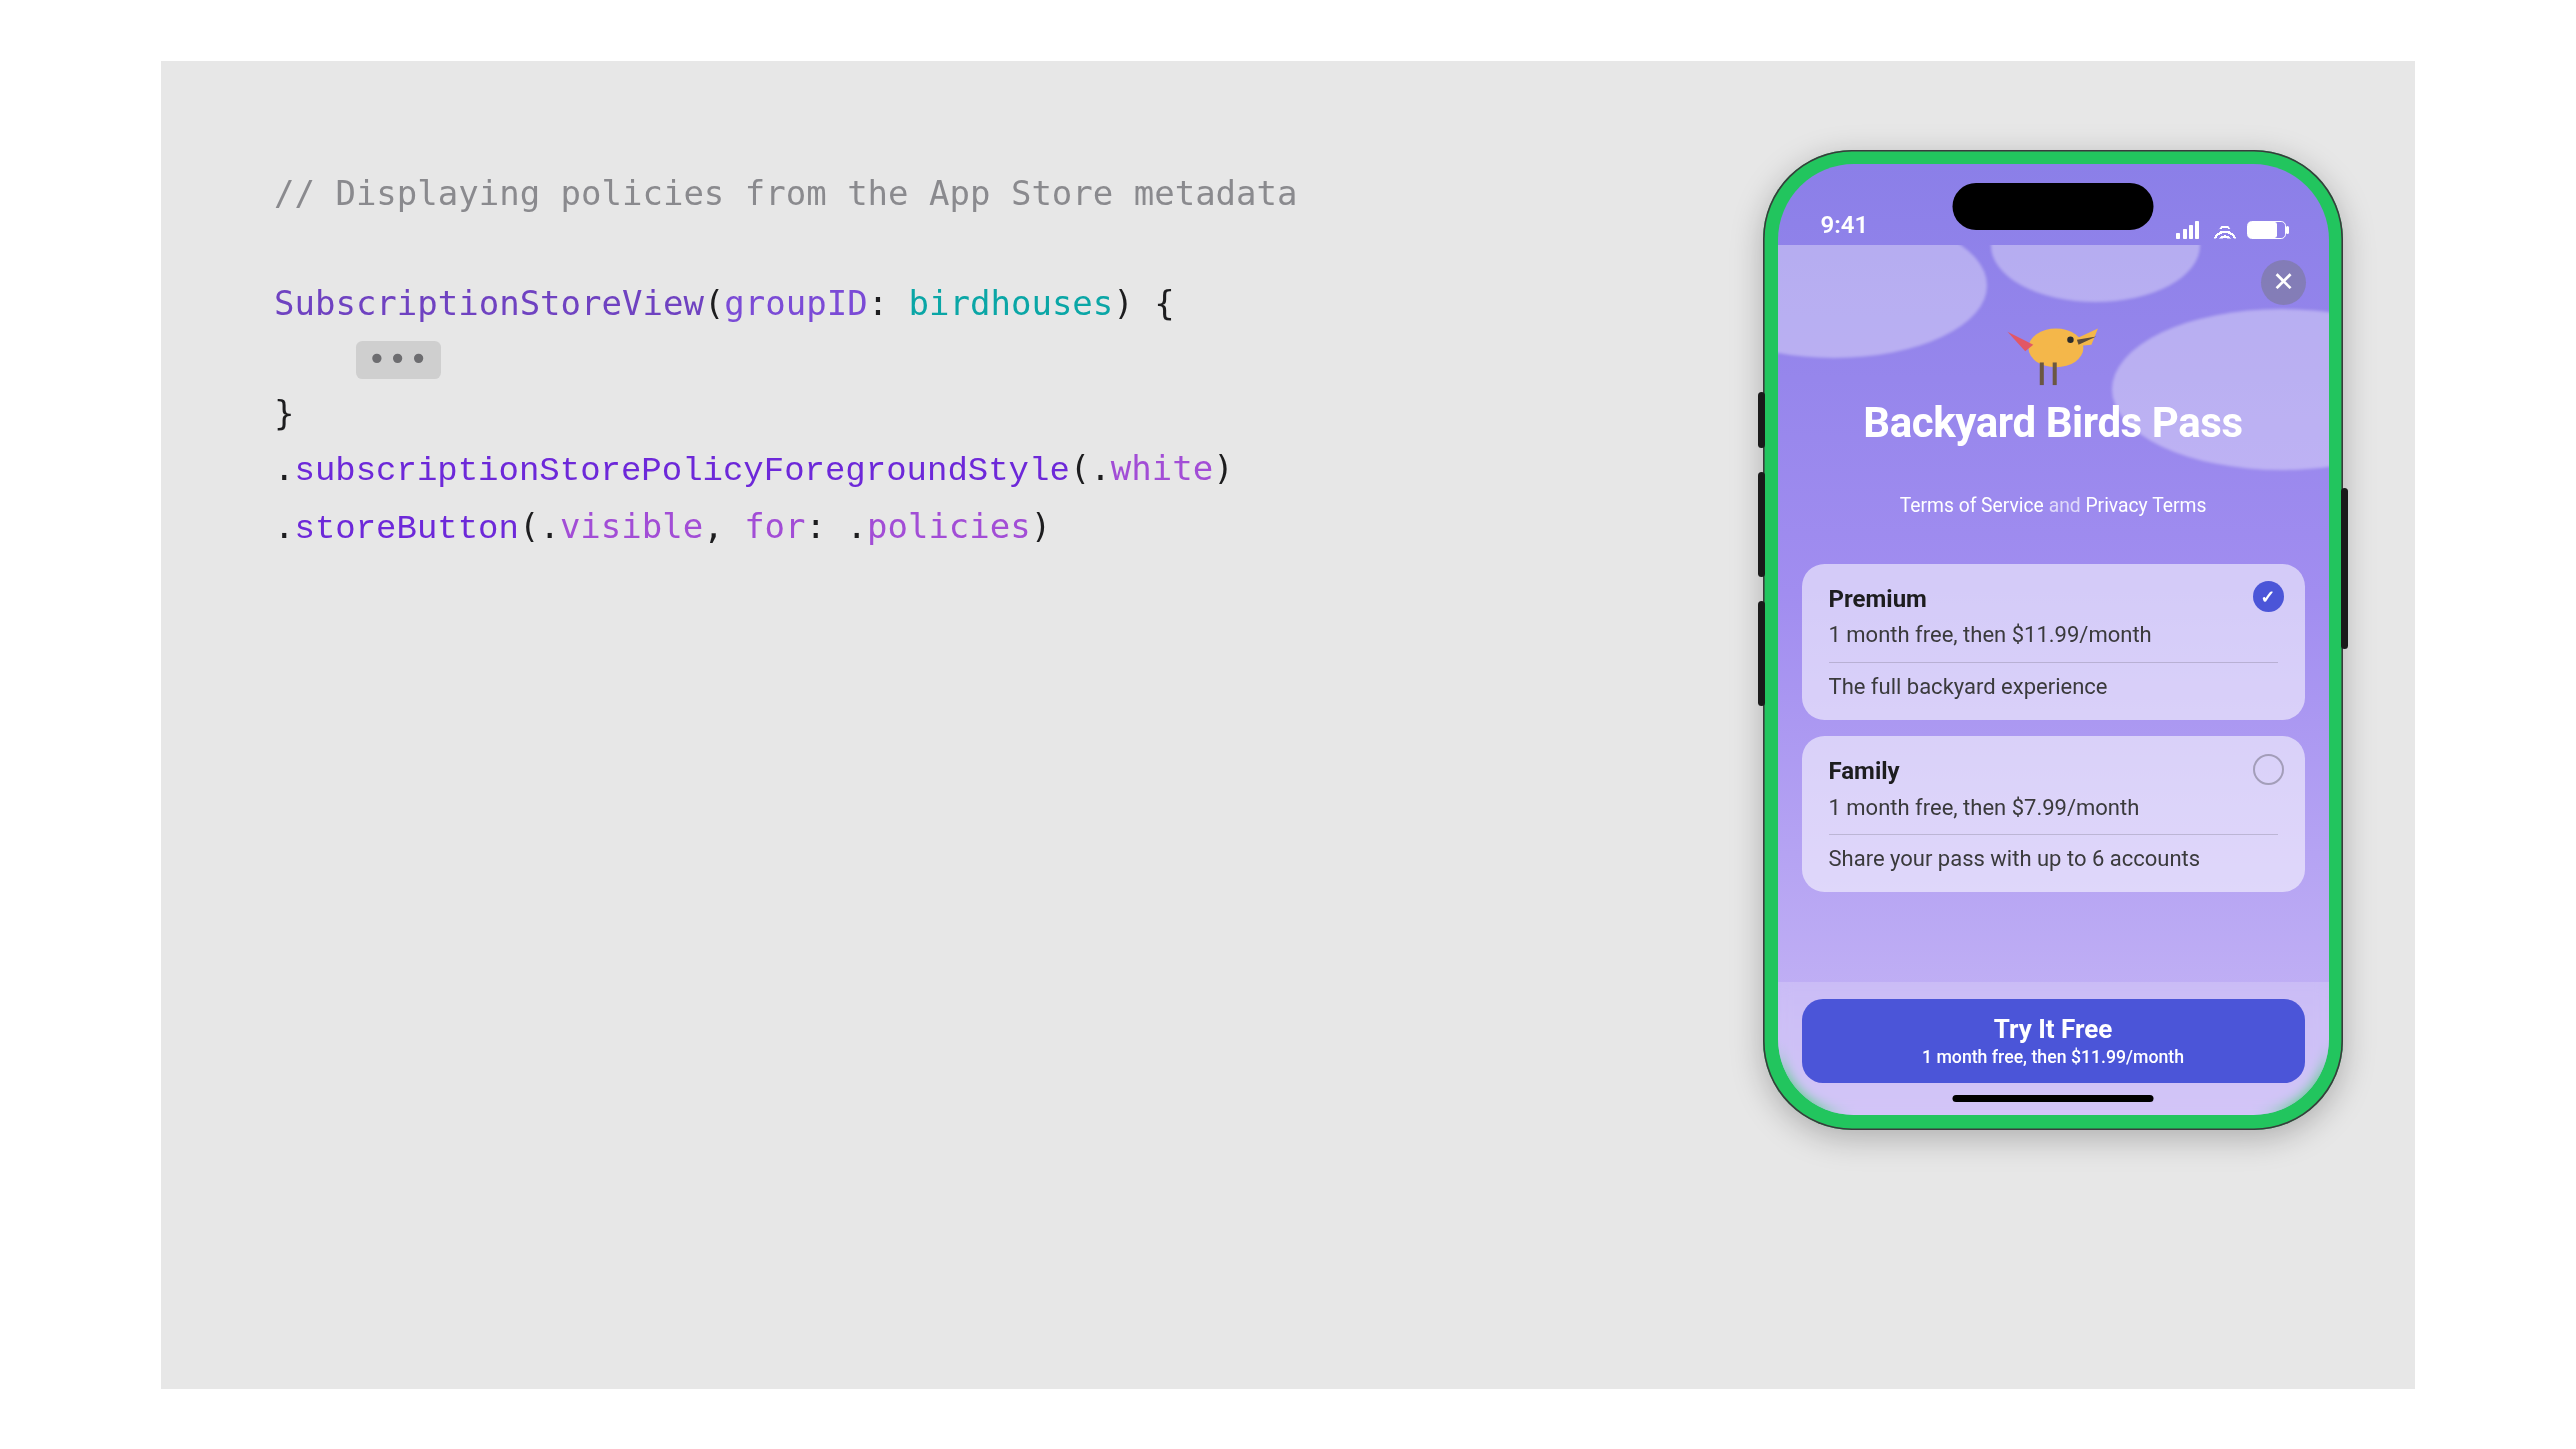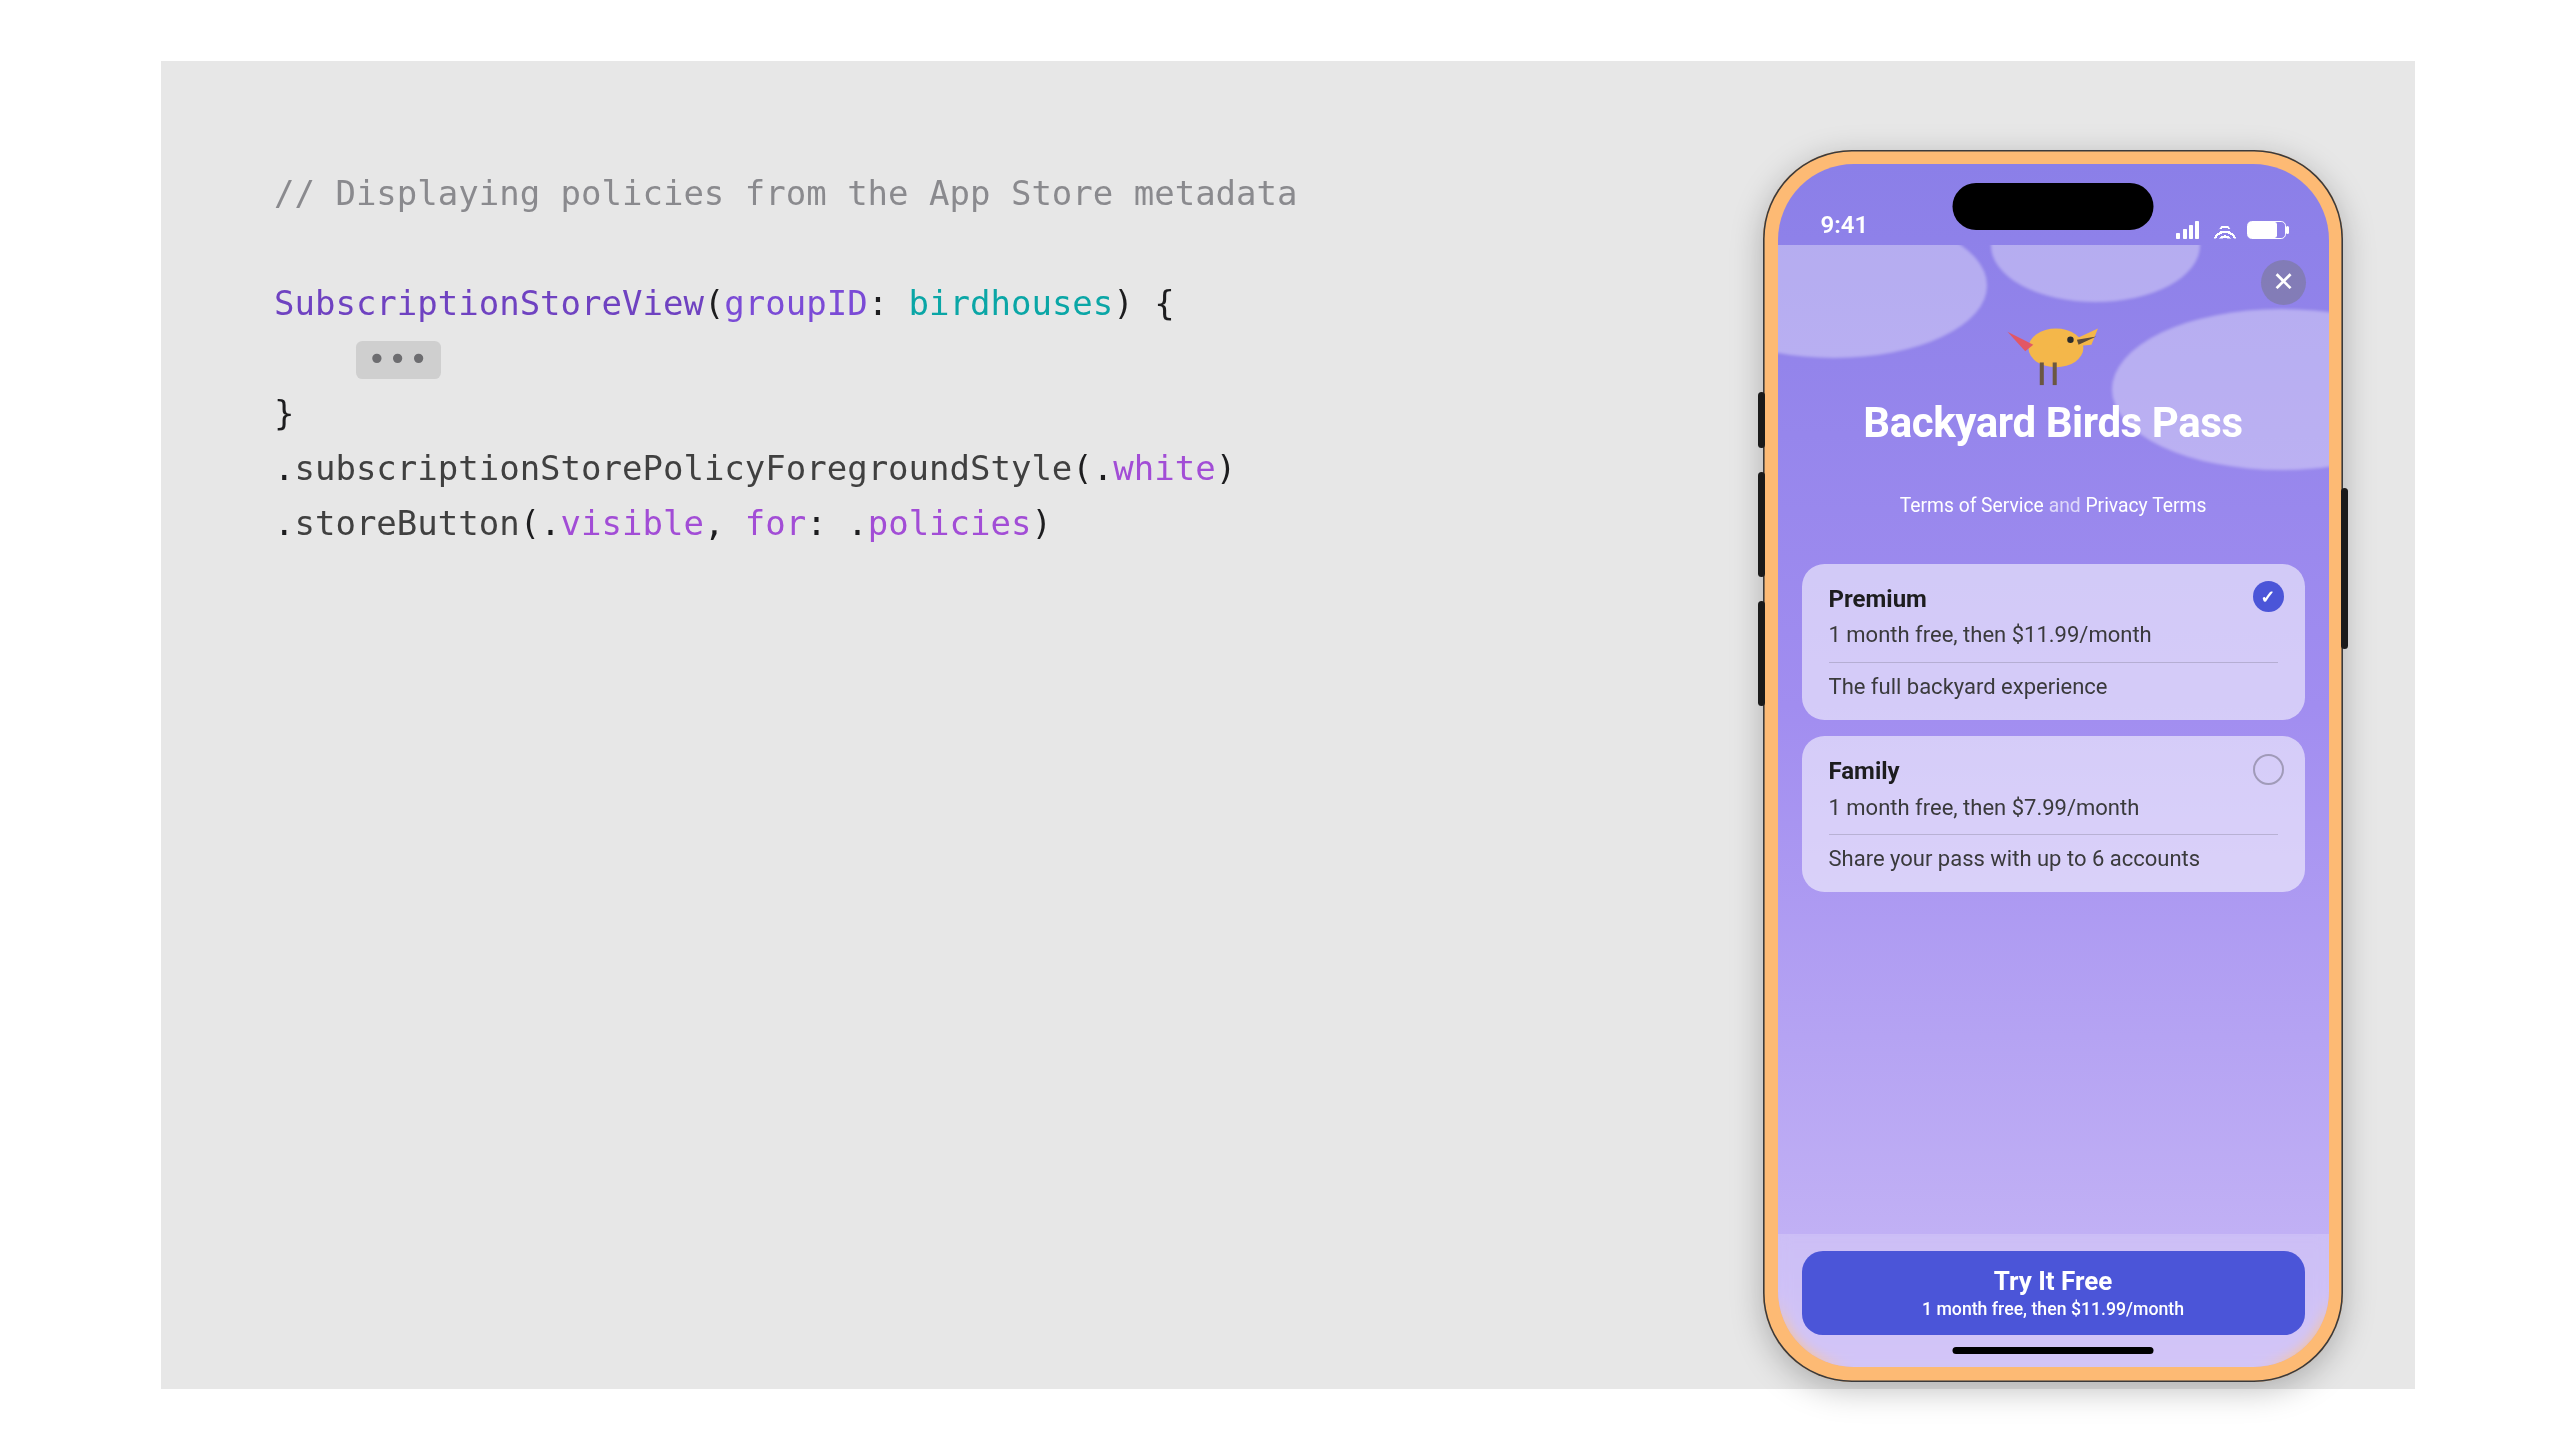--- a/index.html
+++ b/index.html
@@ -28,21 +28,21 @@
     font-size: 34px;
     line-height: 1.62;
     white-space: pre;
     color: #1d1d1f;
     font-weight: 500;
   }
   .tok-comment { color: #8a8a8e; }
   .tok-type    { color: #6f42c1; }
   .tok-param   { color: #7b4bd6; }
   .tok-id      { color: #0aa6a6; }
-  .tok-method  { color: #404040; }
+  .tok-method  { color: #6d28d9; font-family: Liberation Mono, monospace; }
   .tok-enum    { color: #a24dd6; }
   .tok-kw      { color: #a24dd6; }
   .tok-punct   { color: #1d1d1f; }
   .ellipsis-chip {
     display: inline-block;
     background: #cfcfcf;
     border-radius: 6.4px;
     padding: 1.6px 11.3px 4.8px;
     color: #6d6d70;
     font-size: 32px;
@@ -54,22 +54,22 @@
   
   .phone-wrap {
     width: 612px;
     display: flex;
     align-items: flex-start;
     justify-content: center;
     padding-top: 8px;
   }
   .phone {
     width: 580px;
-    height: 1232px;
-    background: #fdba74;
+    height: 980px;
+    background: #22c55e;
     border-radius: 89px;
     padding: 14.5px;
     position: relative;
     box-shadow: 0 8px 32px rgba(0,0,0,.25), inset 0 0 0 1.6px #3a3a3c;
   }
   .screen {
     width: 100%;
     height: 100%;
     border-radius: 76px;
     overflow: hidden;

